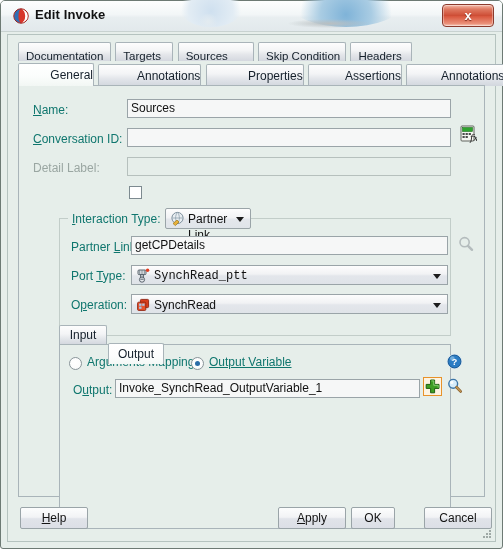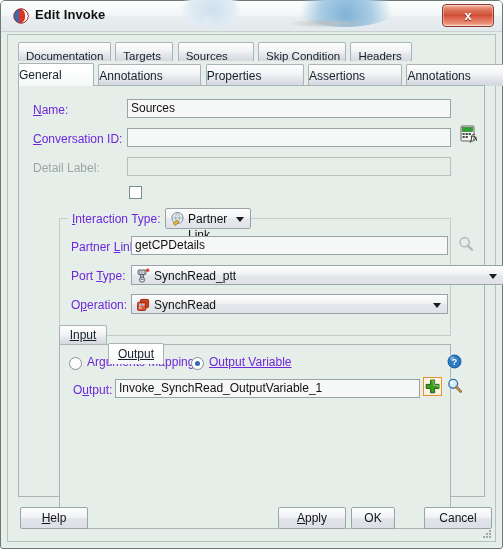--- a/index.html
+++ b/index.html
@@ -73,21 +73,21 @@
     border:1px solid #a9b4b9;
     border-bottom:none;
     border-radius:2px 2px 0 0;
     background:linear-gradient(to bottom,#fdfdfd 0%,#f4f5f6 40%,#e4e6ea 65%,#d4d8df 100%);
     vertical-align:bottom;
   }
   .tabrow2{position:absolute;left:0;top:21px;height:23px;right:0;white-space:nowrap;}
   .tab2{
     display:inline-block;height:22px;line-height:22px;
     box-sizing:border-box;
-    text-align:left;
+    text-align:right;
     font-size:12px;color:#15202b;
     border:1px solid #a9b4b9;
     border-bottom:none;
     border-radius:2px 2px 0 0;
     background:linear-gradient(to bottom,#fdfdfd 0%,#f3f4f6 42%,#e2e5ea 66%,#d2d7de 100%);
     vertical-align:bottom;
     margin-right:1px;
   }
   .tab2.sel{
     background:#f4f8f6;
@@ -98,21 +98,21 @@
   }
 
   
   .panel{
     position:absolute;left:0;top:43px;right:0;bottom:0;
     border:1px solid #a9b4b9;
     background:#e6eeea;
   }
 
   
-  .lbl{position:absolute;font-size:12px;color:#6d28d9;}
+  .lbl{position:absolute;font-size:12px;color:#0f766e;}
   .lbl.dim{color:#9aa6a2;}
   .u{text-decoration:underline;}
   .tfield{
     position:absolute;box-sizing:border-box;height:19px;
     background:#f6f7f7;border:1px solid #9aa4a8;
     font-size:12px;color:#111;
     padding:0 3px;line-height:17px;
     overflow:hidden;white-space:nowrap;
   }
   .tfield.disabled{background:#e6eeea;border-color:#b6c0bd;color:#9aa6a2;}
@@ -164,21 +164,20 @@
     position:absolute;left:3px;top:3px;width:5px;height:5px;border-radius:50%;
     background:#2b6ca8;
   }
 
   
   .itab{
     position:absolute;box-sizing:border-box;height:19px;line-height:18px;
     text-align:center;font-size:12px;color:#15202b;
     border:1px solid #a9b4b9;border-bottom:none;border-radius:2px 2px 0 0;
     background:linear-gradient(to bottom,#fdfdfd 0%,#f3f4f6 45%,#e3e6ea 70%,#d4d8df 100%);
-    text-decoration:underline;
   }
   .itab.sel{
     background:linear-gradient(to bottom,#ffffff 0%,#fcfdfd 60%,#f4f8f6 100%);
     height:21px;line-height:20px;z-index:3;
   }
   .ipanel{
     position:absolute;box-sizing:border-box;
     border:1px solid #a9b4b9;background:#e6eeea;
   }
 
@@ -287,21 +286,21 @@
         <div class="lbl" style="left:52px;top:154px;">Partner <span class="u">L</span>ink:</div>
         <div class="tfield" style="left:112px;top:150px;width:317px;">getCPDetails</div>
         <div style="position:absolute;left:438px;top:149px;width:18px;height:18px;">
           <svg width="18" height="18" viewBox="0 0 18 18">
             <circle cx="7.6" cy="7.2" r="4.6" fill="none" stroke="#b4bcbd" stroke-width="1.6"></circle>
             <path d="M11 10.8 L15 14.8" stroke="#b4bcbd" stroke-width="2.4" stroke-linecap="round"></path>
           </svg>
         </div>
 
         <div class="lbl" style="left:52px;top:183px;">Port <span class="u">T</span>ype:</div>
-        <div class="combo" style="left:112px;top:179px;width:373px;">
+        <div class="combo" style="left:112px;top:179px;width:317px;font-family:Liberation Mono, monospace;">
           <span style="position:absolute;left:4px;top:2px;width:15px;height:16px;">
             <svg width="15" height="16" viewBox="0 0 15 16">
               <rect x="2" y="2" width="8" height="4.6" rx="1" fill="#d9dde1" stroke="#4d5761" stroke-width=".9"></rect>
               <path d="M3.6 2 v4.6 M6 2 v4.6 M8.4 2 v4.6" stroke="#6d7881" stroke-width=".7"></path>
               <rect x="4.6" y="6.6" width="2.8" height="3" fill="#b9c0c6" stroke="#4d5761" stroke-width=".8"></rect>
               <circle cx="6" cy="11.6" r="2.6" fill="#e6eaed" stroke="#4d5761" stroke-width=".9"></circle>
               <circle cx="5.1" cy="11.2" r=".7" fill="#4d5761"></circle>
               <circle cx="6.9" cy="11.2" r=".7" fill="#4d5761"></circle>
               <circle cx="11.6" cy="2.2" r="1.7" fill="#e23c20"></circle>
             </svg>

